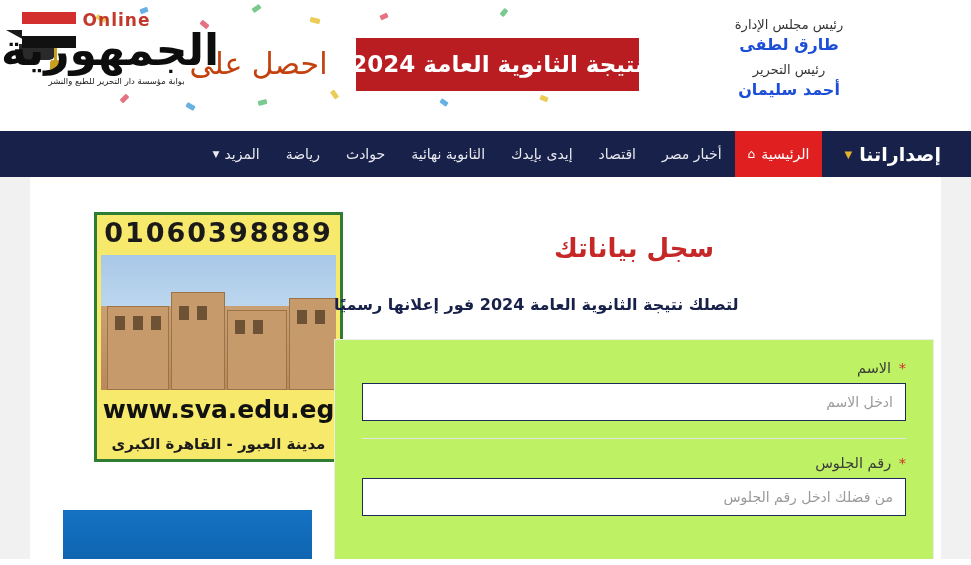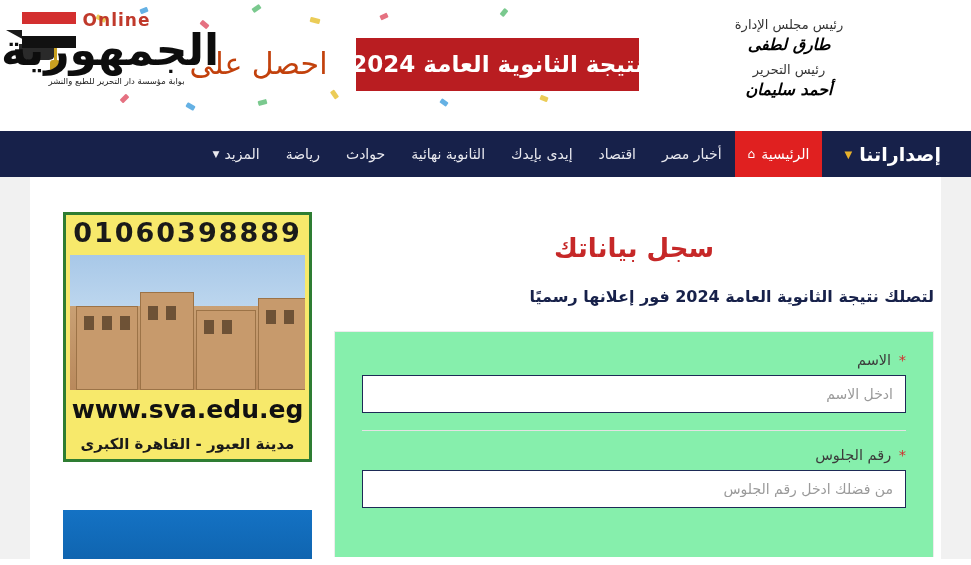--- a/index.html
+++ b/index.html
@@ -108,21 +108,21 @@
   .staff {
     position: absolute;
     right: 112px;
     top: 16px;
     width: 140px;
     text-align: center;
     color: #111;
     line-height: 1.35;
   }
   .staff .role { font-size: 13px; color: #333; }
-  .staff .person { font-size: 16px; font-weight: bold; color: #000000; font-style: italic; }
+  .staff .person { font-size: 16px; font-weight: bold; color: #1d4ed8; }
   .staff .gap { height: 6px; }
 
   
   .masthead {
     position: absolute;
     right: 752px;
     top: 10px;
     width: 205px;
     height: 105px;
     text-align: center;
@@ -212,21 +212,21 @@
     width: 30px;
     height: 388px;
     background: #f1f1f1;
   }
   .side-rail-right { right: 0; }
   .side-rail-left { left: 0; }
 
   
   .ad-box {
     position: absolute;
-    right: 659px;
+    right: 628px;
     top: 35px;
     width: 249px;
     height: 250px;
     border: 3px solid #2e7d32;
     background: #f7e96b;
     box-sizing: border-box;
     overflow: hidden;
   }
   .ad-phone {
     text-align: center;
@@ -293,31 +293,31 @@
     height: 388px;
   }
   .form-title {
     text-align: center;
     color: #c62828;
     font-size: 26px;
     font-weight: bold;
     margin-top: 48px;
   }
   .form-sub {
-    text-align: right;
+    text-align: left;
     color: #17214a;
     font-size: 16px;
     font-weight: bold;
-    margin-top: 24px;
+    margin-top: 32px;
   }
   .form-card {
     margin-top: 25px;
     margin-right: 0;
     margin-left: 0;
-    background: #86efac;
+    background: #bef264;
     border: 1px solid #ececec;
     border-bottom: none;
     padding: 20px 27px 0 27px;
     box-sizing: border-box;
     height: 226px;
   }
   .field-label {
     font-size: 14.5px;
     color: #3b3b3b;
     margin-bottom: 7px;

